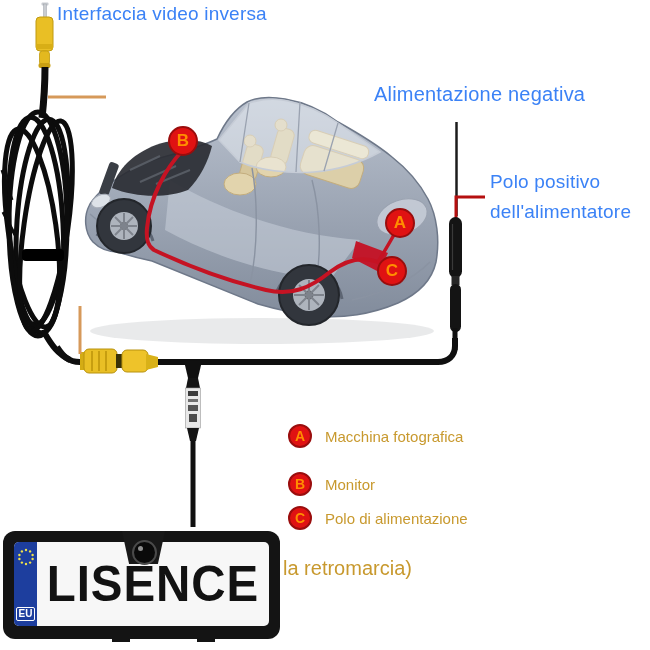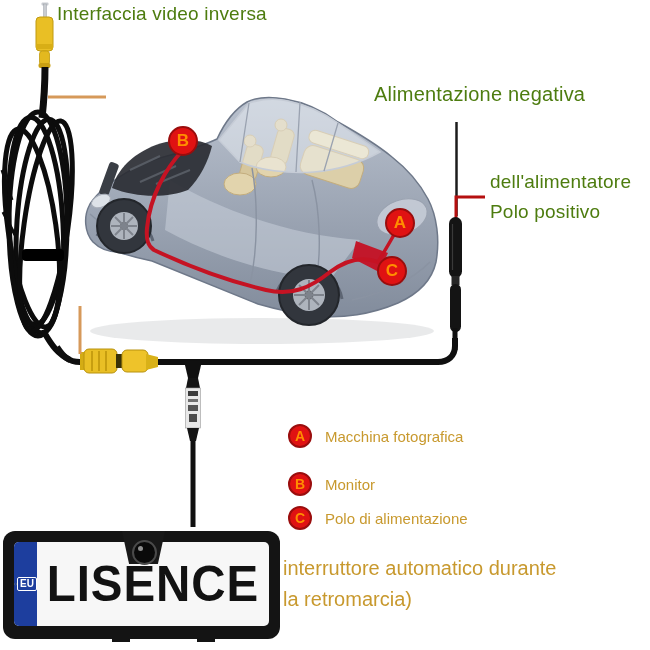--- a/index.html
+++ b/index.html
@@ -2,21 +2,21 @@
 <html><head>
 <meta charset="utf-8">
 <style>
   html,body{margin:0;padding:0;}
   body{
     width:650px;height:650px;position:relative;background:#ffffff;
     font-family:"Liberation Sans", sans-serif;overflow:hidden;
   }
   svg.canvas{position:absolute;left:0;top:0;z-index:1;}
   .label-dark{
-    position:absolute;color:#4d7c0f;font-size:19px;line-height:1.15;
+    position:absolute;color:#3b82f6;font-size:19px;line-height:1.15;
     letter-spacing:0.2px;white-space:nowrap;z-index:6;
   }
   .label-dark.two-line{line-height:30px;}
   .badge{
     position:absolute;width:26px;height:26px;border-radius:50%;
     background:#e01212;border:2px solid #9a0d0d;color:#ff8e00;
     font-weight:bold;font-size:17px;display:flex;align-items:center;
     justify-content:center;z-index:7;box-sizing:content-box;
   }
   .legend-row{
@@ -36,21 +36,21 @@
   
   .plate{
     position:absolute;left:3px;top:531px;width:277px;height:108px;
     background:#141414;border-radius:12px;z-index:3;
   }
   .plate-inner{
     position:absolute;left:11px;top:11px;right:11px;bottom:13px;
     background:#f7f7f7;border-radius:5px;display:flex;overflow:hidden;
   }
   .eu-strip{
-    width:23px;background:#1d3e9e;display:flex;
+    width:23px;background:#1d3e9e;display:flex;flex-direction:column;
     align-items:center;justify-content:space-between;
     padding:5px 0 5px 0;box-sizing:border-box;
   }
   .eu-label{
     color:#ffffff;font-size:10px;font-weight:bold;border:1px solid #ffffff;
     border-radius:2px;padding:0 2px;line-height:12px;
   }
   .plate-text{
     flex:1;display:flex;align-items:center;justify-content:center;
     color:#121212;font-size:50px;font-weight:700;letter-spacing:1px;
@@ -221,43 +221,42 @@
     <line x1="48" y1="97" x2="106" y2="97"></line>
     <line x1="80" y1="306" x2="80" y2="354"></line>
   </g>
 </svg>
 
 <div class="label-dark" style="left:57px;top:3px;">Interfaccia video inversa</div>
 
 <div class="label-dark" style="left:356px;top:83px;font-size:20px;margin-left:18px;">Alimentazione negativa</div>
 
 <div class="label-dark two-line" style="left:490px;top:167px;">
+  <div>Polo positivo</div>
   <div>dell'alimentatore</div>
-  <div>Polo positivo</div>
 </div>
 
 <div class="badge" style="left:168px;top:126px;">B</div>
 <div class="badge" style="left:385px;top:208px;">A</div>
 <div class="badge" style="left:377px;top:256px;">C</div>
 
 <div class="legend-row" style="left:288px;top:424px;">
   <div class="legend-badge">A</div>
   <div class="legend-label">Macchina fotografica</div>
 </div>
 <div class="legend-row" style="left:288px;top:472px;">
   <div class="legend-badge">B</div>
   <div class="legend-label">Monitor</div>
 </div>
 <div class="legend-row" style="left:288px;top:506px;">
   <div class="legend-badge">C</div>
   <div class="legend-label">Polo di alimentazione</div>
 </div>
 
 <div class="note">
-  <div>interruttore automatico durante</div>
   <div>la retromarcia)</div>
 </div>
 
 <div class="plate-notch" style="left:112px;top:636px;"></div>
 <div class="plate-notch" style="left:197px;top:636px;"></div>
 
 <div class="plate">
   <div class="plate-inner">
     <div class="eu-strip">
       <svg width="20" height="20" viewBox="0 0 20 20">

